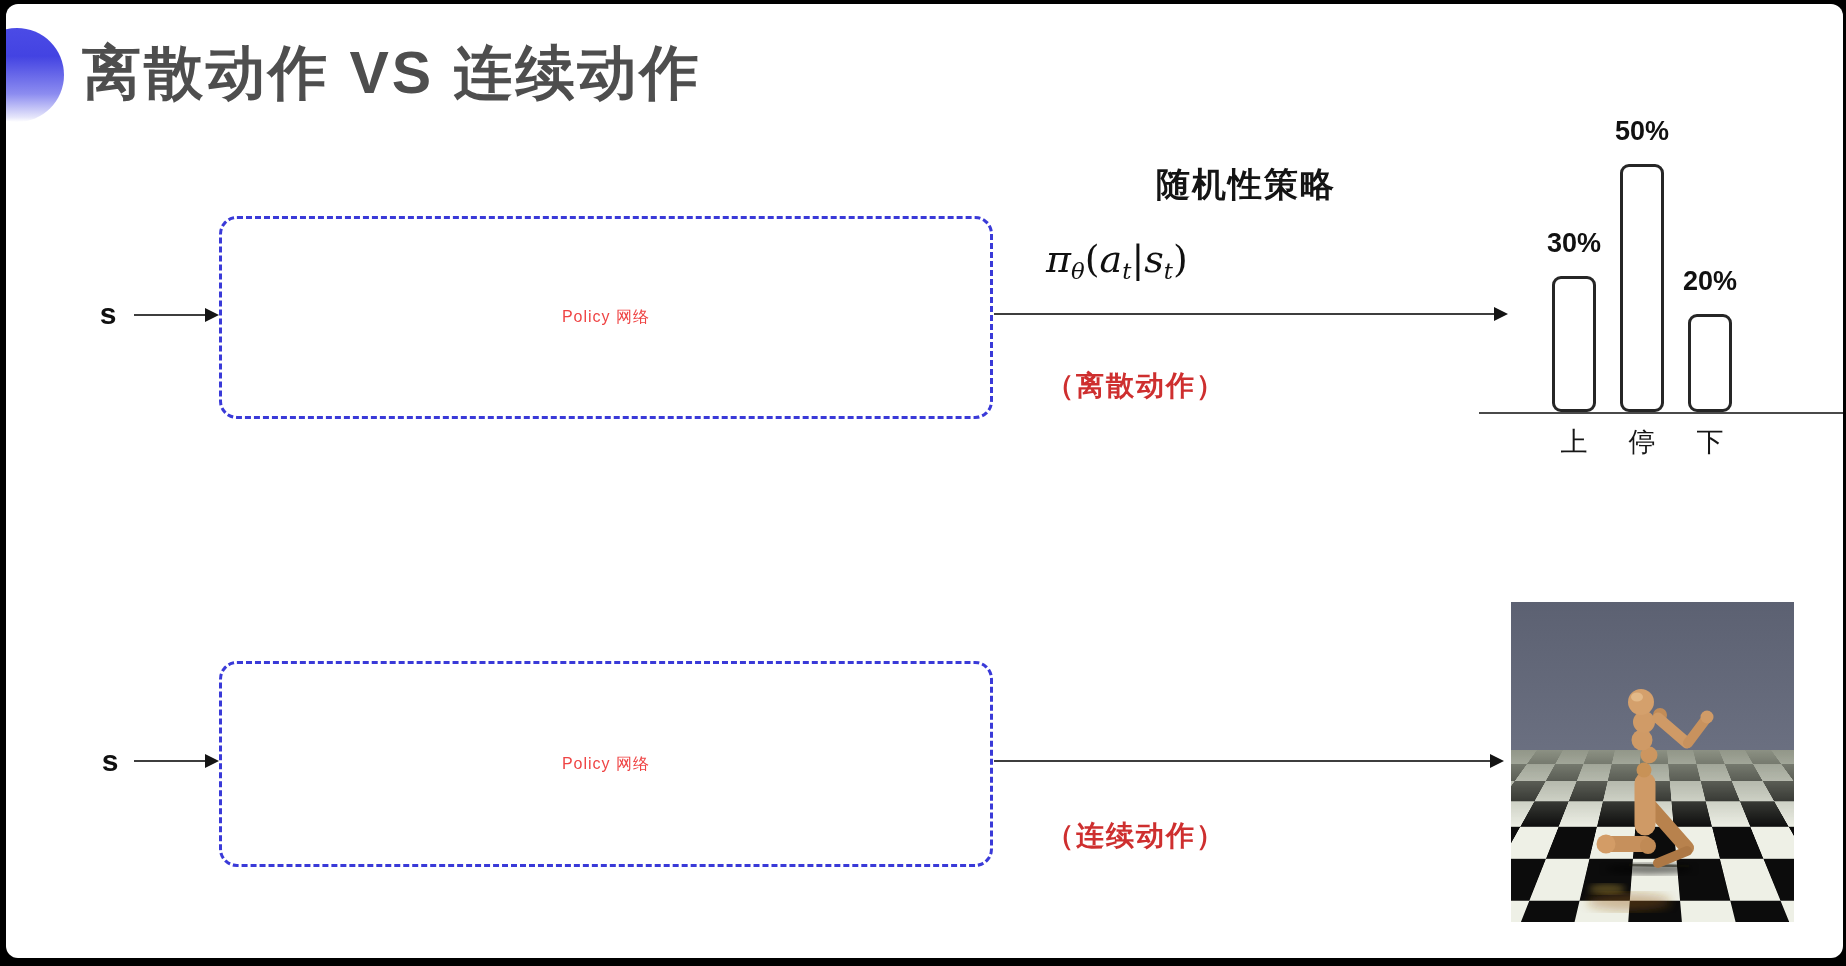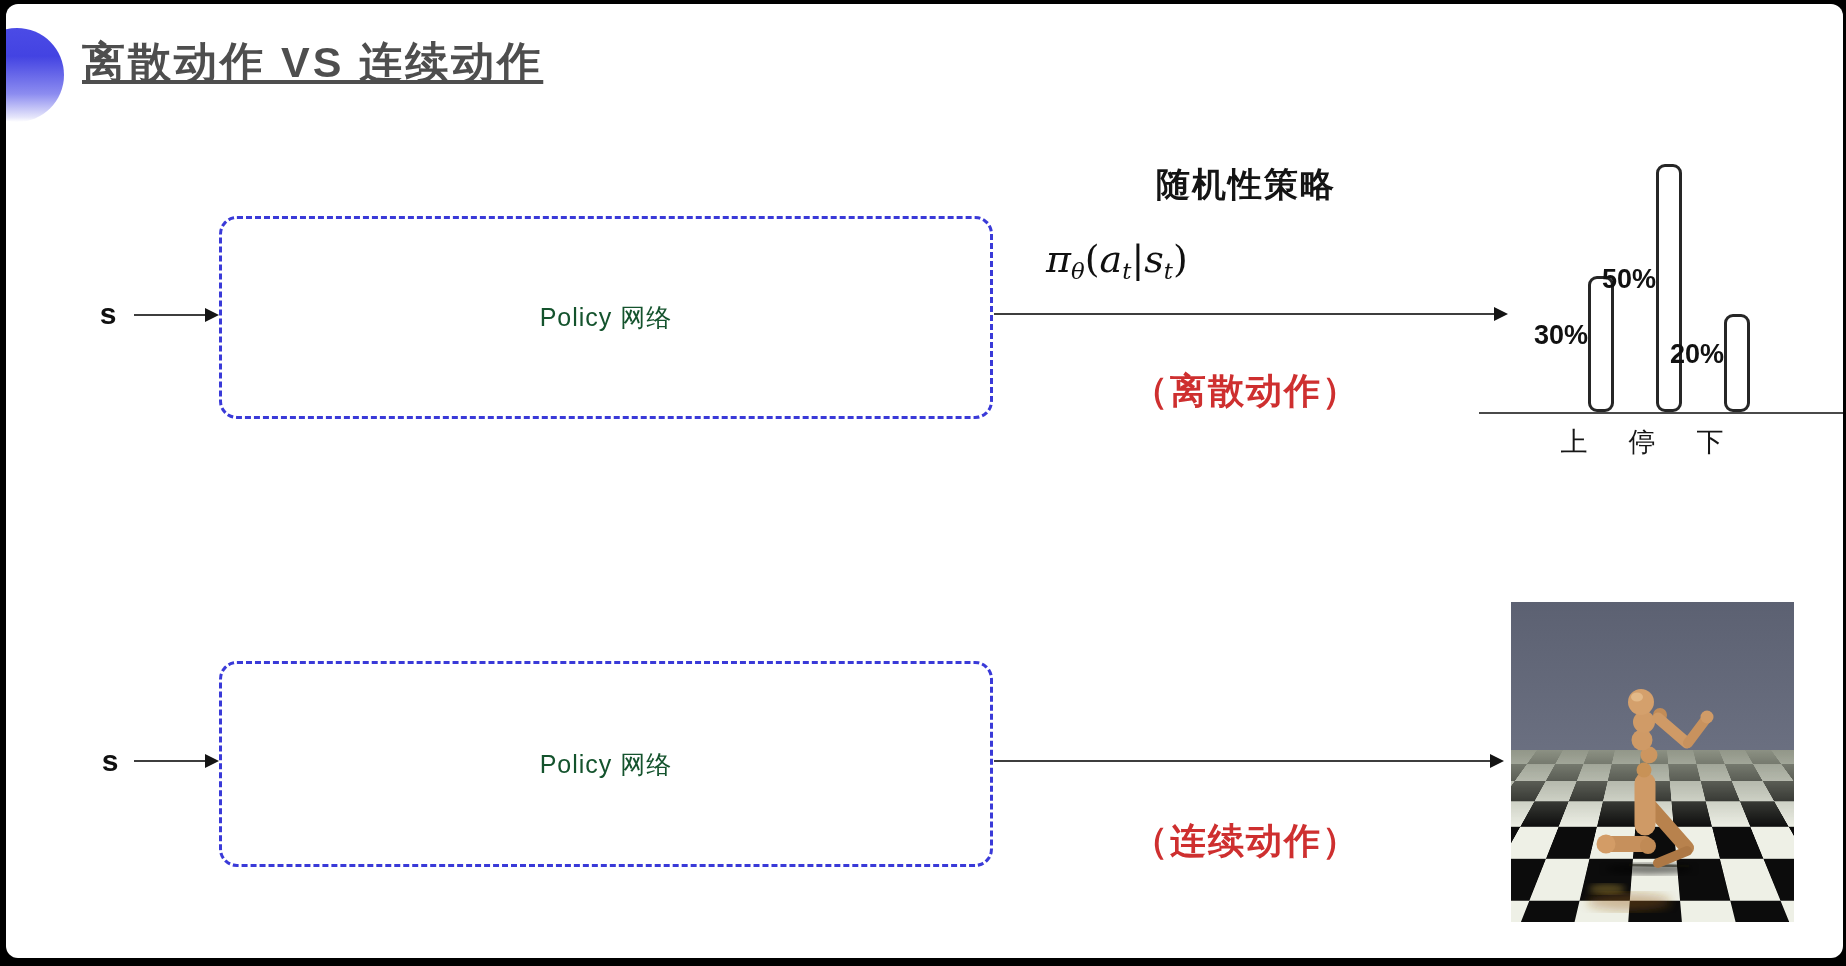--- a/index.html
+++ b/index.html
@@ -2,44 +2,44 @@
 <html><head>
 <meta charset="utf-8">
 <style>
   html,body{margin:0;padding:0;background:#000;width:1846px;height:966px;overflow:hidden;
     font-family:"Liberation Sans",sans-serif;}
   .slide{position:absolute;left:6px;top:4px;width:1837px;height:954px;background:#ffffff;
     border-radius:12px;overflow:hidden;}
   
   .title-bullet{position:absolute;left:-36px;top:24px;width:94px;height:94px;border-radius:50%;
     background:linear-gradient(180deg,#4b4be6 0%,#4343e2 30%,#8c8cf0 70%,#e6e6fb 95%,#ffffff 100%);}
-  .page-title{position:absolute;left:76px;top:30px;font-size:43px;font-weight:600;color:#4e4e4e;
-    letter-spacing:3px;text-decoration:underline;}
+  .page-title{position:absolute;left:76px;top:30px;font-size:59px;font-weight:600;color:#4e4e4e;
+    letter-spacing:3px;}
   
   .state-label{position:absolute;width:40px;text-align:center;font-size:30px;font-weight:700;color:#101010;}
   .hline{position:absolute;height:2px;background:#3e3e3e;}
   .hline::after{content:'';position:absolute;right:-13px;top:-6.5px;width:0;height:0;
     border-left:14px solid #141414;border-top:7px solid transparent;border-bottom:7px solid transparent;}
   
   .policy-box{position:absolute;left:213px;width:768px;border:3px dashed #3a3ad8;border-radius:18px;
     background:#fff;display:flex;align-items:center;justify-content:center;}
-  .policy-box .box-label{font-size:25px;color:#14532d;letter-spacing:1px;}
+  .policy-box .box-label{font-size:16px;color:#ef4444;letter-spacing:1px;}
   
   .policy-type{position:absolute;left:1040px;width:400px;text-align:center;font-size:34px;
     font-weight:700;color:#141414;letter-spacing:2px;}
   .formula{position:absolute;left:1040px;width:400px;text-align:left;font-size:38px;color:#101010;
     font-family:"DejaVu Serif",serif;}
   .formula .it{font-style:italic;}
   .formula sub{font-size:0.6em;font-style:italic;vertical-align:-0.3em;letter-spacing:0;}
-  .action-note{position:absolute;left:1040px;width:400px;text-align:center;font-size:36px;
+  .action-note{position:absolute;left:1040px;width:400px;text-align:left;font-size:28px;
     font-weight:700;color:#ce2f2f;letter-spacing:2px;}
   
   .chart{position:absolute;left:1473px;top:98px;width:366px;height:360px;}
   .chart-baseline{position:absolute;left:0;top:310px;width:366px;height:2px;background:#4a4a4a;}
-  .bar-group{position:absolute;bottom:50px;display:flex;flex-direction:row;align-items:center;}
+  .bar-group{position:absolute;bottom:50px;display:flex;flex-direction:column;align-items:center;}
   .bar-value{font-size:27px;font-weight:600;color:#111;margin-bottom:17px;}
   .bar{width:38px;background:#fff;border:3px solid #262626;border-radius:9px;}
   .cat-label{position:absolute;top:322px;width:60px;text-align:center;font-size:27px;color:#161616;}
   
   .robot-frame{position:absolute;left:1505px;top:598px;width:283px;height:320px;overflow:hidden;
     background:linear-gradient(180deg,#5c6172 0%,#6d7283 55%,#7d828e 100%);}
   .robot-ground{position:absolute;left:0;top:148px;width:283px;height:172px;overflow:hidden;}
   .floor{position:absolute;left:-208px;top:0;width:700px;height:320px;transform-origin:50% 0;
     transform:perspective(280px) rotateX(60deg);
     background:repeating-conic-gradient(#0c0c0c 0% 25%,#eef0e6 25% 50%) 0 0/52px 52px;}

